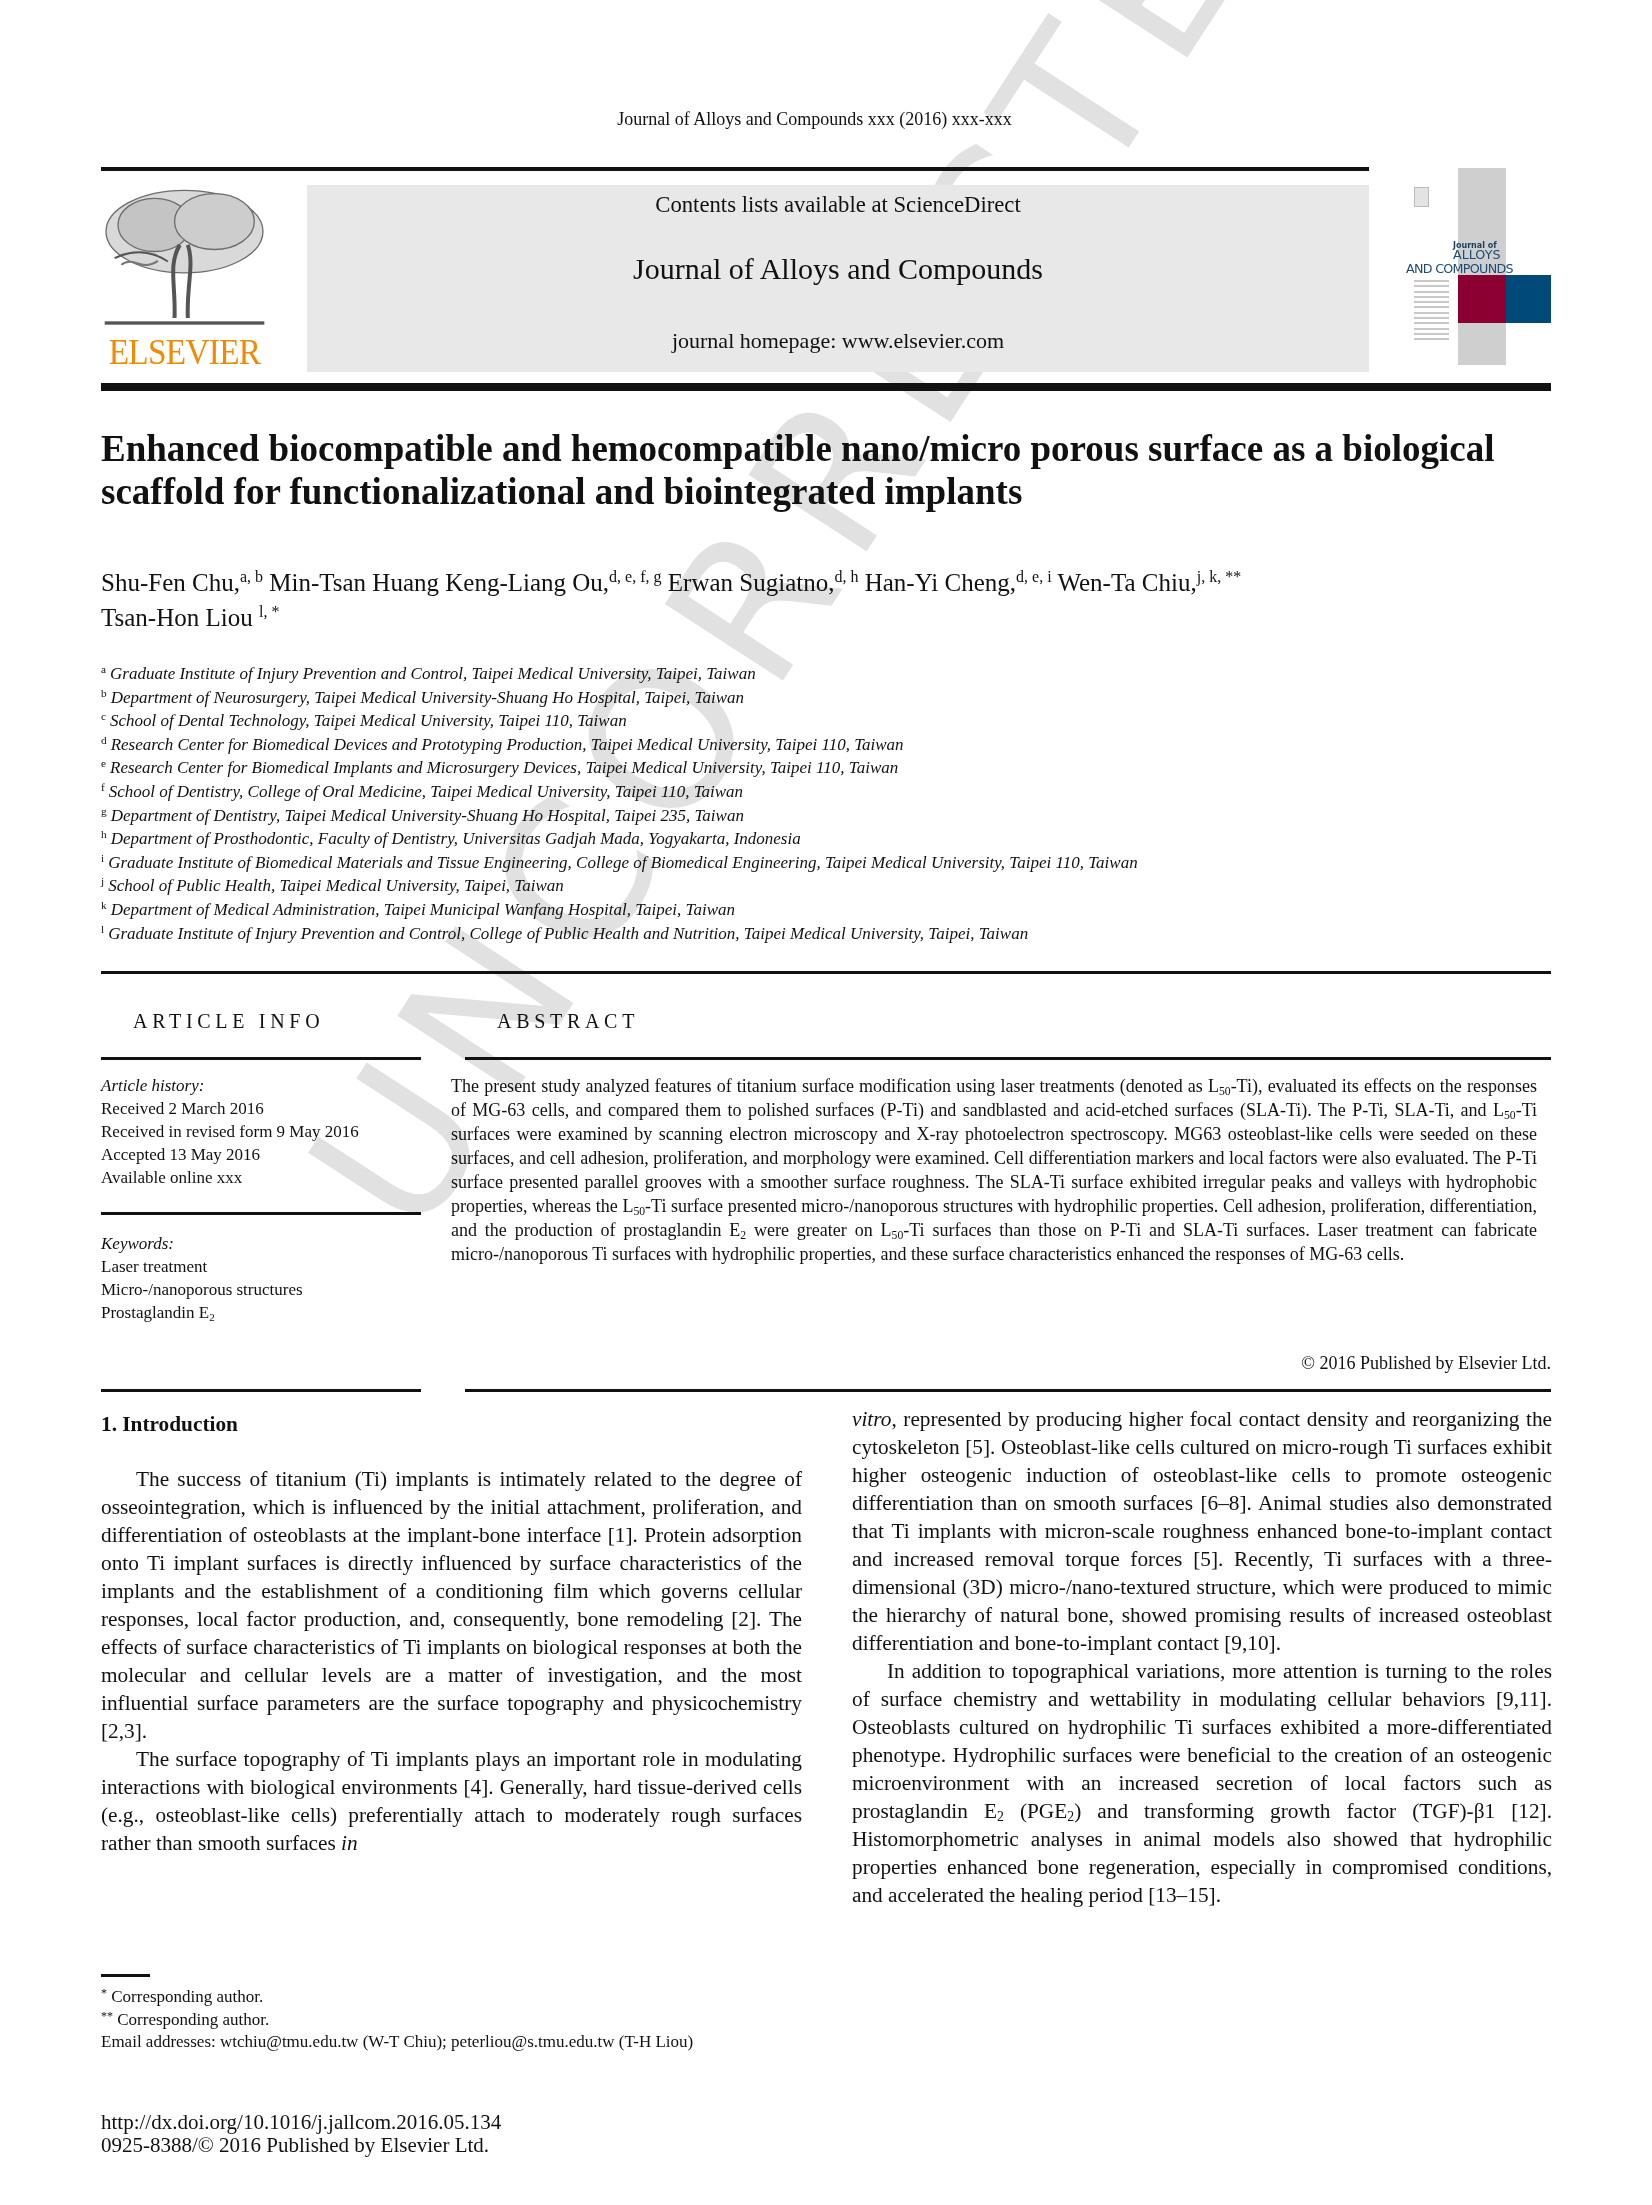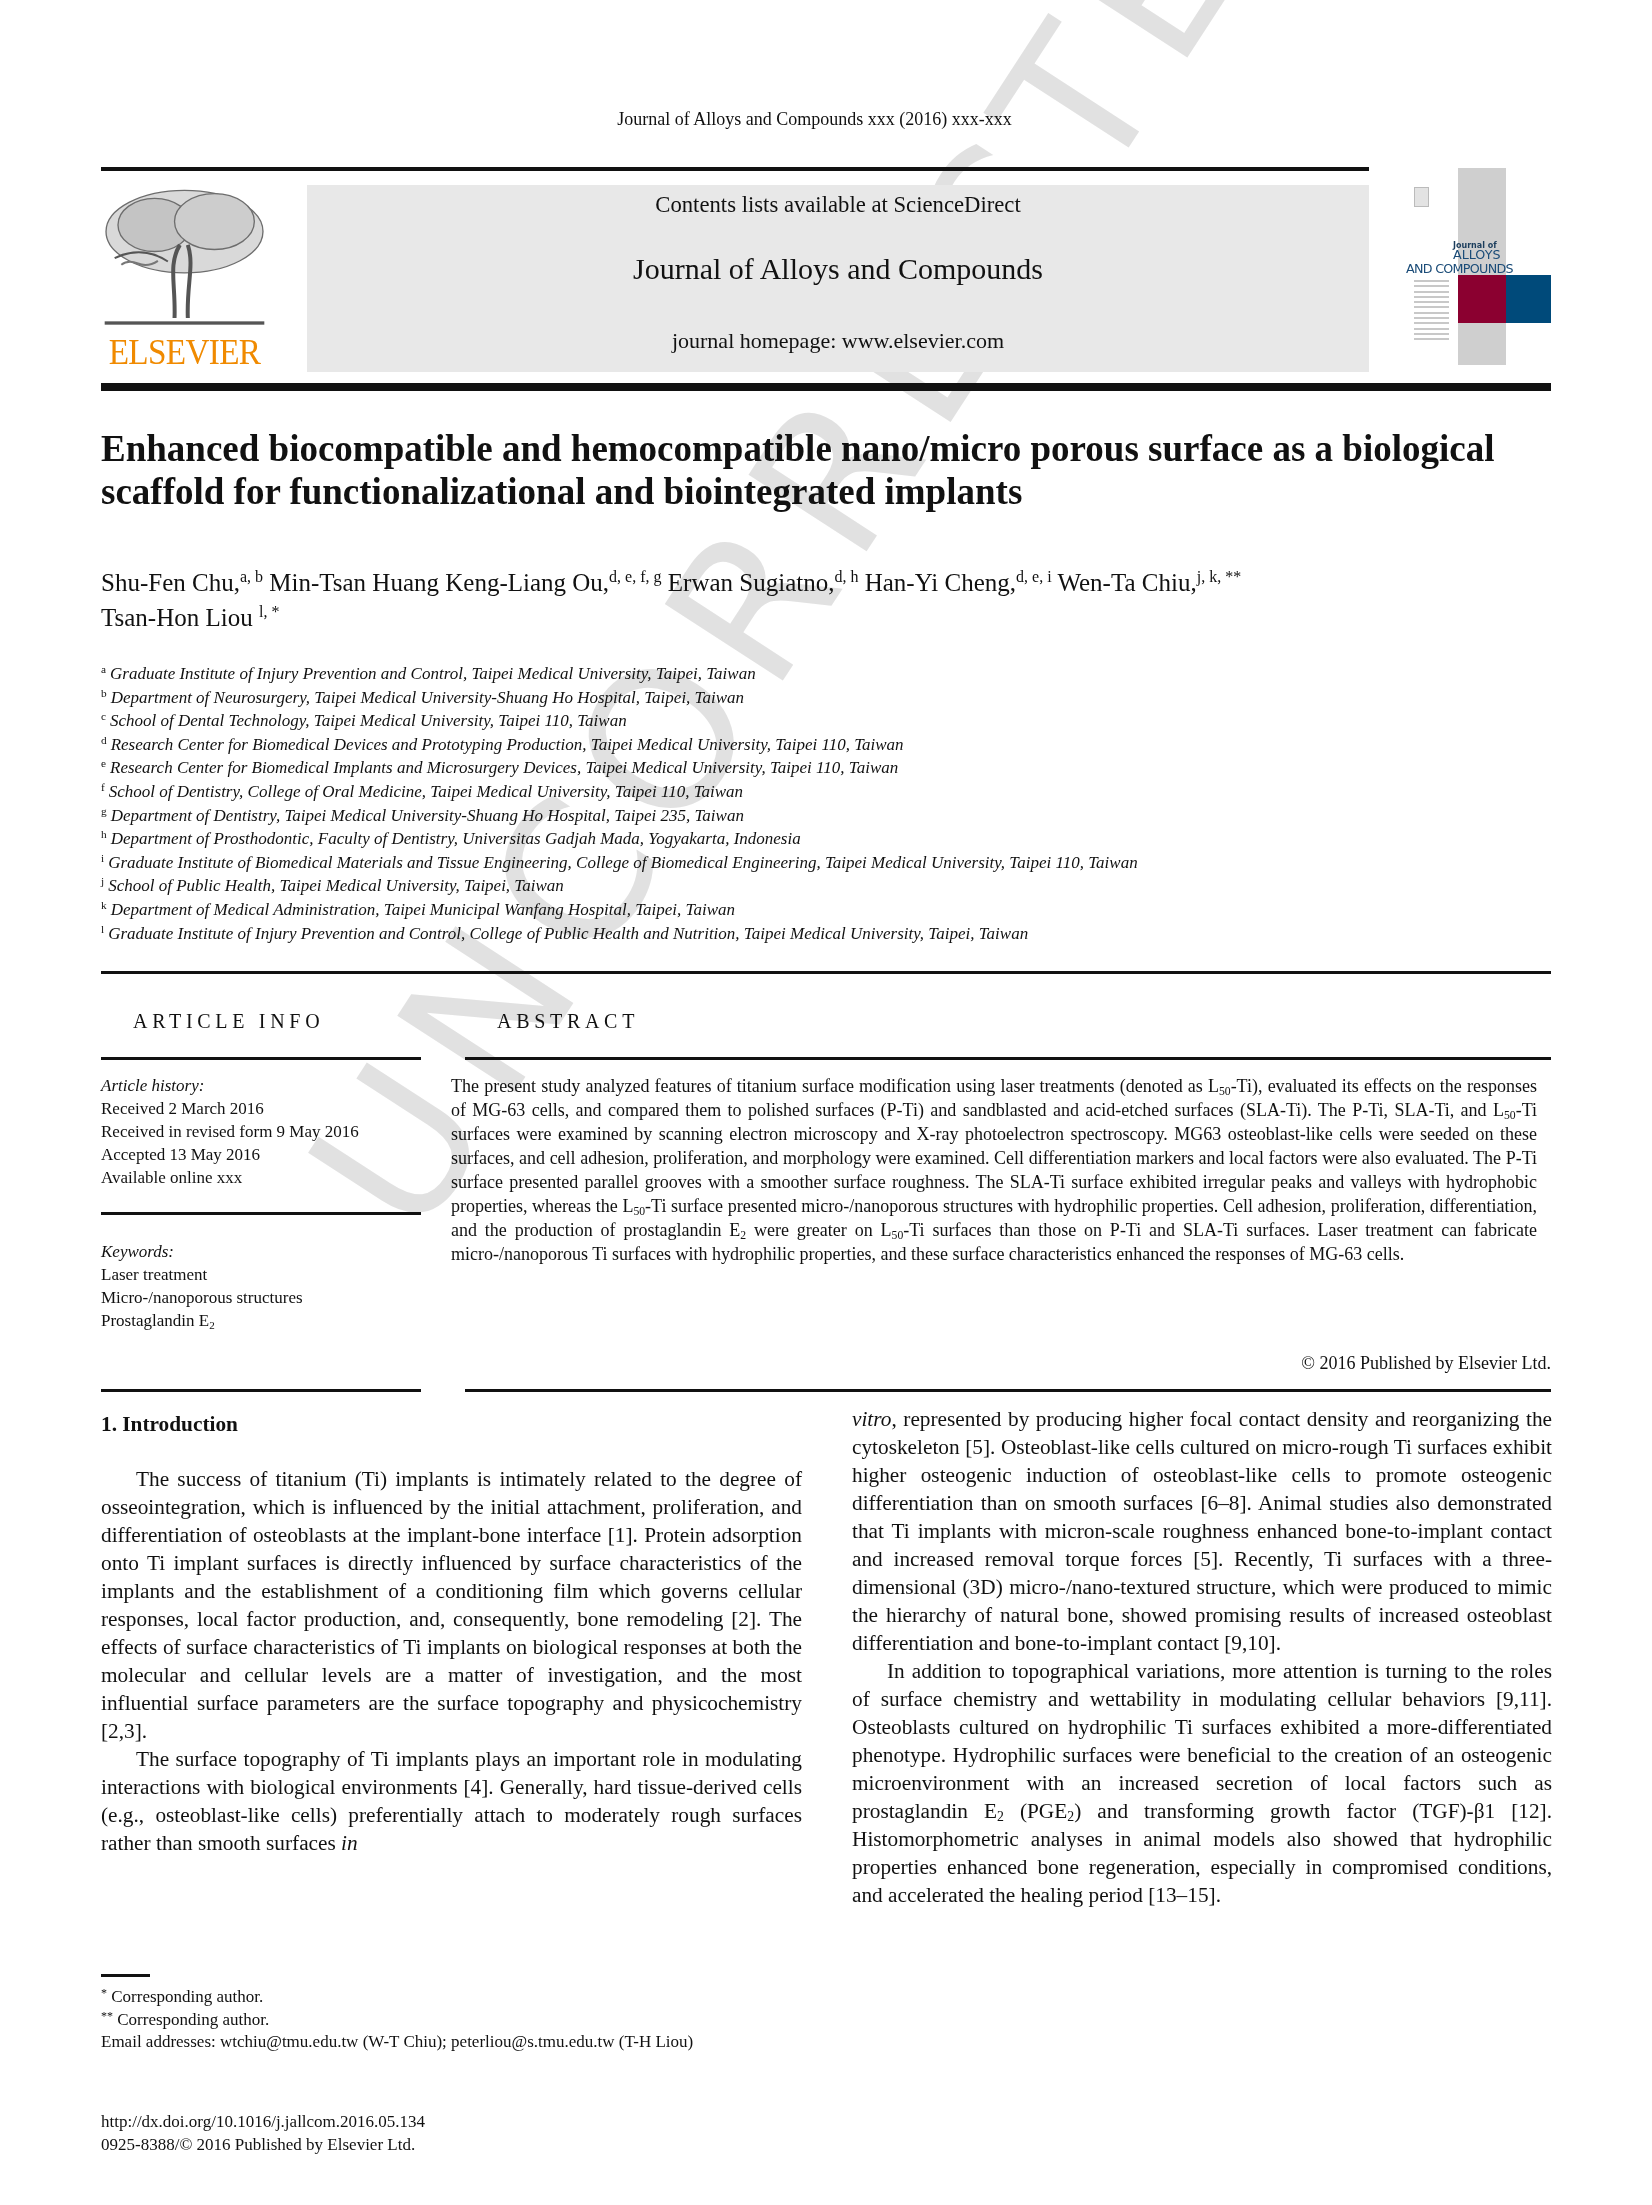--- a/index.html
+++ b/index.html
@@ -47,37 +47,37 @@
   .abstract-head { left: 465px; }
 
   .rule-info1 { position: absolute; top: 1057px; left: 101px; width: 320px; height: 2.7px; background: #111; }
   .rule-abs1 { position: absolute; top: 1057px; left: 465px; width: 1086px; height: 2.7px; background: #111; }
   .rule-info2 { position: absolute; top: 1212px; left: 101px; width: 320px; height: 2.7px; background: #111; }
   .rule-info3 { position: absolute; top: 1389px; left: 101px; width: 320px; height: 2.7px; background: #111; }
   .rule-abs2 { position: absolute; top: 1389px; left: 465px; width: 1086px; height: 2.7px; background: #111; }
 
   .history { position: absolute; top: 1074px; left: 101px; width: 320px; font-size: 17px; line-height: 23px; }
   .history .lbl, .keywords .lbl { font-style: italic; }
-  .keywords { position: absolute; top: 1232px; left: 101px; width: 320px; font-size: 17px; line-height: 23px; margin-top: 8px; }
+  .keywords { position: absolute; top: 1232px; left: 101px; width: 320px; font-size: 17px; line-height: 23px; }
   sub { font-size: 0.65em; vertical-align: -0.25em; line-height: 0; }
 
   .abstract-body { position: absolute; top: 1074px; left: 451px; width: 1086px; font-size: 18px; line-height: 24px; text-align: justify; }
   .copyright { position: absolute; top: 1353px; left: 465px; width: 1086px; text-align: right; font-size: 18px; }
 
   .intro-head { position: absolute; top: 1412px; left: 101px; font-size: 21.3px; font-weight: bold; }
 
   .col-left { position: absolute; top: 1465px; left: 101px; width: 701px; font-size: 21.3px; line-height: 28px; text-align: justify; }
   .col-right { position: absolute; top: 1405px; left: 852px; width: 700px; font-size: 21.3px; line-height: 28px; text-align: justify; }
   .para { text-indent: 35px; }
   .para.noindent { text-indent: 0; }
 
   .fn-rule { position: absolute; top: 1974px; left: 101px; width: 49px; height: 2.7px; background: #111; }
   .footnotes { position: absolute; top: 1986px; left: 101px; width: 701px; font-size: 17px; line-height: 22.7px; }
   .footnotes sup { font-size: 12px; vertical-align: 4.7px; line-height: 0; }
-  .doi { position: absolute; top: 2111px; left: 101px; font-size: 17px; line-height: 22.7px; }
+  .doi { position: absolute; top: 2111px; left: 101px; font-size: 21px; line-height: 22.7px; }
 
   .watermark { position: absolute; top: 1146px; left: 267px; width: 1999px; font-family: "DejaVu Sans", sans-serif; font-size: 193px; color: rgba(200,200,200,0.55); letter-spacing: 20px; transform: rotate(-57deg); transform-origin: 0 0; white-space: nowrap; pointer-events: none; }
 </style>
 </head>
 <body>
 
 <div class="watermark">UNCORRECTED PROOF</div>
 
 <div class="running-head">Journal of Alloys and Compounds xxx (2016) xxx-xxx</div>
 

